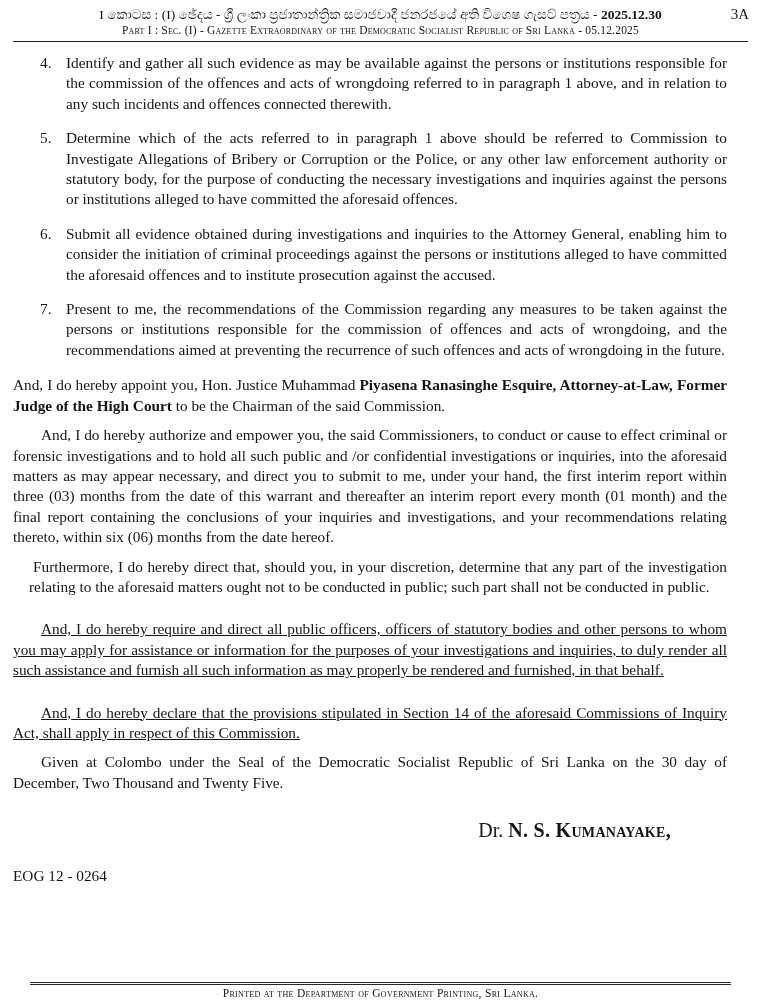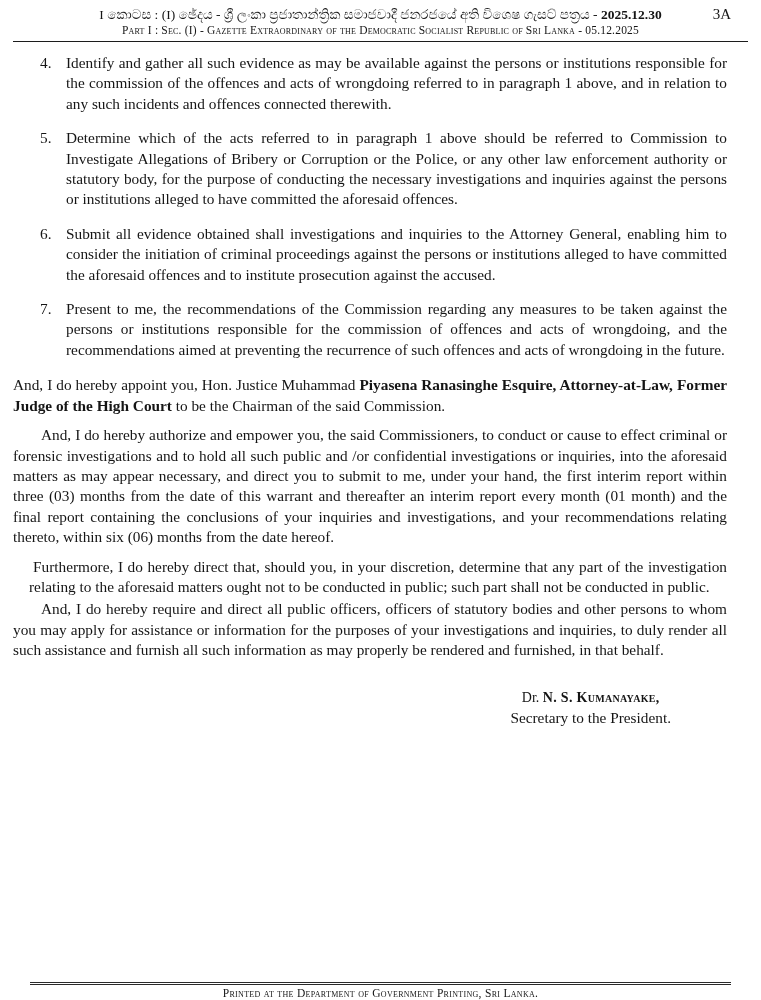--- a/index.html
+++ b/index.html
@@ -28,21 +28,21 @@
   .hdr-si b { font-weight: bold; }
   .hdr-en {
     text-align: center;
     font-size: 11.5px;
     line-height: 14px;
     font-variant: small-caps;
     letter-spacing: 0.2px;
     white-space: nowrap;
   }
   .page-num {
-    position: absolute; top: 0; right: 30px;
+    position: absolute; top: 0; right: 12px;
     font-size: 15px;
   }
   .hdr-rule {
     margin: 4px 13px 0 13px;
     border: 0;
     border-top: 1.6px solid #1c1c1c;
   }
   
   .content {
     padding: 10px 34px 0 13px;
@@ -50,31 +50,31 @@
     line-height: 20.4px;
   }
   .olist { margin-top: 1px; }
   .oli { display: flex; margin-bottom: 14px; }
   .oli .num { width: 26px; margin-left: 27px; flex: 0 0 26px; }
   .oli .txt { flex: 1; text-align: justify; }
   .para { text-align: justify; margin: 9px 0 0 0; }
   .para.appoint { margin-top: 15px; }
   .para.indent { text-indent: 28px; }
   .para.tiny-indent { text-indent: 4px; margin-left: 16px; }
-  .para.gap-lg { margin-top: 2px; }
+  .para.gap-lg { margin-top: 22px; text-decoration: underline; }
   .by-order {
     text-align: center;
     margin-top: 11px;
   }
   .signature {
     width: max-content;
     margin: 27px 56px 0 auto;
     text-align: center;
   }
-  .sig-name-line { font-size: 14px; margin-top: 17px; }
+  .sig-name-line { font-size: 20px; margin-top: 17px; }
   .sig-name {
     font-weight: bold;
     font-variant: small-caps;
     letter-spacing: 0.3px;
   }
   .sig-title { font-size: 15.3px; margin-top: 0; }
   .eog { margin-top: 25px; font-size: 15.3px; }
   
   .footer { position: absolute; left: 0; right: 0; bottom: 1px; }
   .f-rule {
@@ -111,44 +111,46 @@
       <div class="oli">
         <span class="num">4.</span>
         <span class="txt">Identify and gather all such evidence as may be available against the persons or institutions responsible for the commission of the offences and acts of wrongdoing referred to in paragraph 1 above, and in relation to any such incidents and offences connected therewith.</span>
       </div>
       <div class="oli">
         <span class="num">5.</span>
         <span class="txt">Determine which of the acts referred to in paragraph 1 above should be referred to Commission to Investigate Allegations of Bribery or Corruption or the Police, or any other law enforcement authority or statutory body, for the purpose of conducting the necessary investigations and inquiries against the persons or institutions alleged to have committed the aforesaid offences.</span>
       </div>
       <div class="oli">
         <span class="num">6.</span>
-        <span class="txt">Submit all evidence obtained shall investigations and inquiries to the Attorney General, enabling him to consider the initiation of criminal proceedings against the persons or institutions alleged to have committed the aforesaid offences and to institute prosecution against the accused.</span>
+        <span class="txt">Submit all evidence obtained during investigations and inquiries to the Attorney General, enabling him to consider the initiation of criminal proceedings against the persons or institutions alleged to have committed the aforesaid offences and to institute prosecution against the accused.</span>
       </div>
       <div class="oli">
         <span class="num">7.</span>
         <span class="txt">Present to me, the recommendations of the Commission regarding any measures to be taken against the persons or institutions responsible for the commission of offences and acts of wrongdoing, and the recommendations aimed at preventing the recurrence of such offences and acts of wrongdoing in the future.</span>
       </div>
     </div>
 
     <p class="para appoint"><span>And, I do hereby appoint you, Hon. Justice Muhammad </span><b>Piyasena Ranasinghe Esquire, Attorney-at-Law, Former Judge of the High Court</b><span> to be the Chairman of the said Commission.</span></p>
 
     <p class="para indent">And, I do hereby authorize and empower you, the said Commissioners, to conduct or cause to effect criminal or forensic investigations and to hold all such public and /or confidential investigations or inquiries, into the aforesaid matters as may appear necessary, and direct you to submit to me, under your hand, the first interim report within three (03) months from the date of this warrant and thereafter an interim report every month (01 month) and the final report containing the conclusions of your inquiries and investigations, and your recommendations relating thereto, within six (06) months from the date hereof.</p>
 
     <p class="para tiny-indent">Furthermore, I do hereby direct that, should you, in your discretion, determine that any part of the investigation relating to the aforesaid matters ought not to be conducted in public; such part shall not be conducted in public.</p>
 
     <p class="para indent gap-lg">And, I do hereby require and direct all public officers, officers of statutory bodies and other persons to whom you may apply for assistance or information for the purposes of your investigations and inquiries, to duly render all such assistance and furnish all such information as may properly be rendered and furnished, in that behalf.</p>
 
+    <p class="para indent gap-lg">And, I do hereby declare that the provisions stipulated in Section 14 of the aforesaid Commissions of Inquiry Act, shall apply in respect of this Commission.</p>
 
+    <p class="para indent">Given at Colombo under the Seal of the Democratic Socialist Republic of Sri Lanka on the 30 day of December, Two Thousand and Twenty Five.</p>
 
 
     <div class="signature">
       <div class="sig-name-line"><span>Dr. </span><span class="sig-name">N. S. Kumanayake,</span></div>
-      <div class="sig-title">Secretary to the President.</div>
     </div>
 
+    <div class="eog">EOG 12 - 0264</div>
 
   </div>
 
   <div class="footer">
     <div class="f-rule"></div>
     <div class="f-text">Printed at the Department of Government Printing,  Sri Lanka.</div>
   </div>
 
 </div>
 

